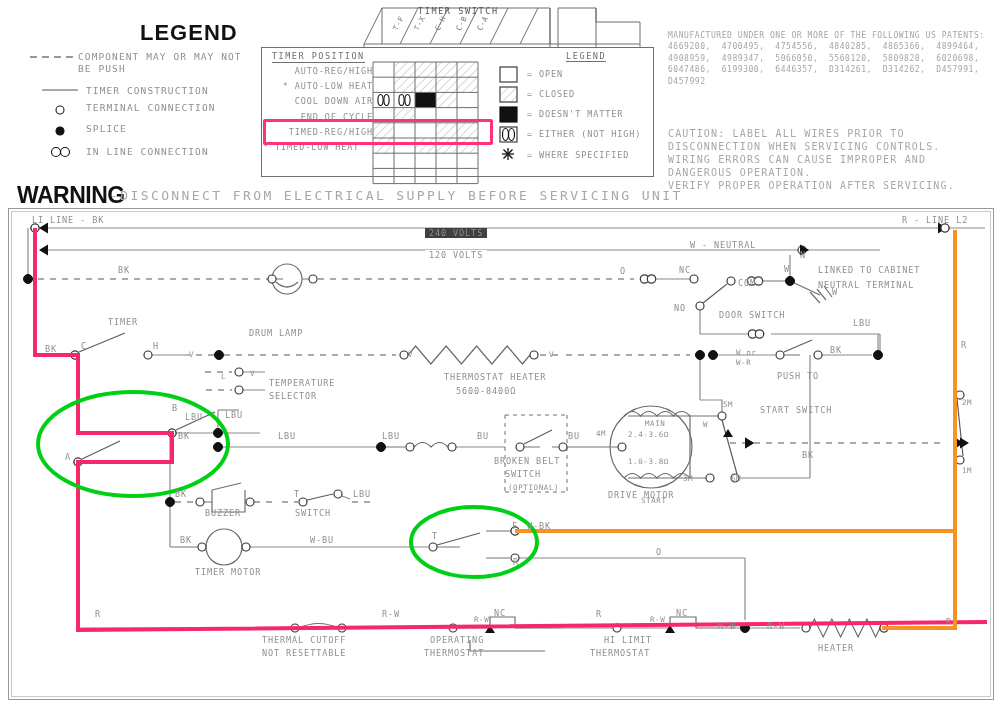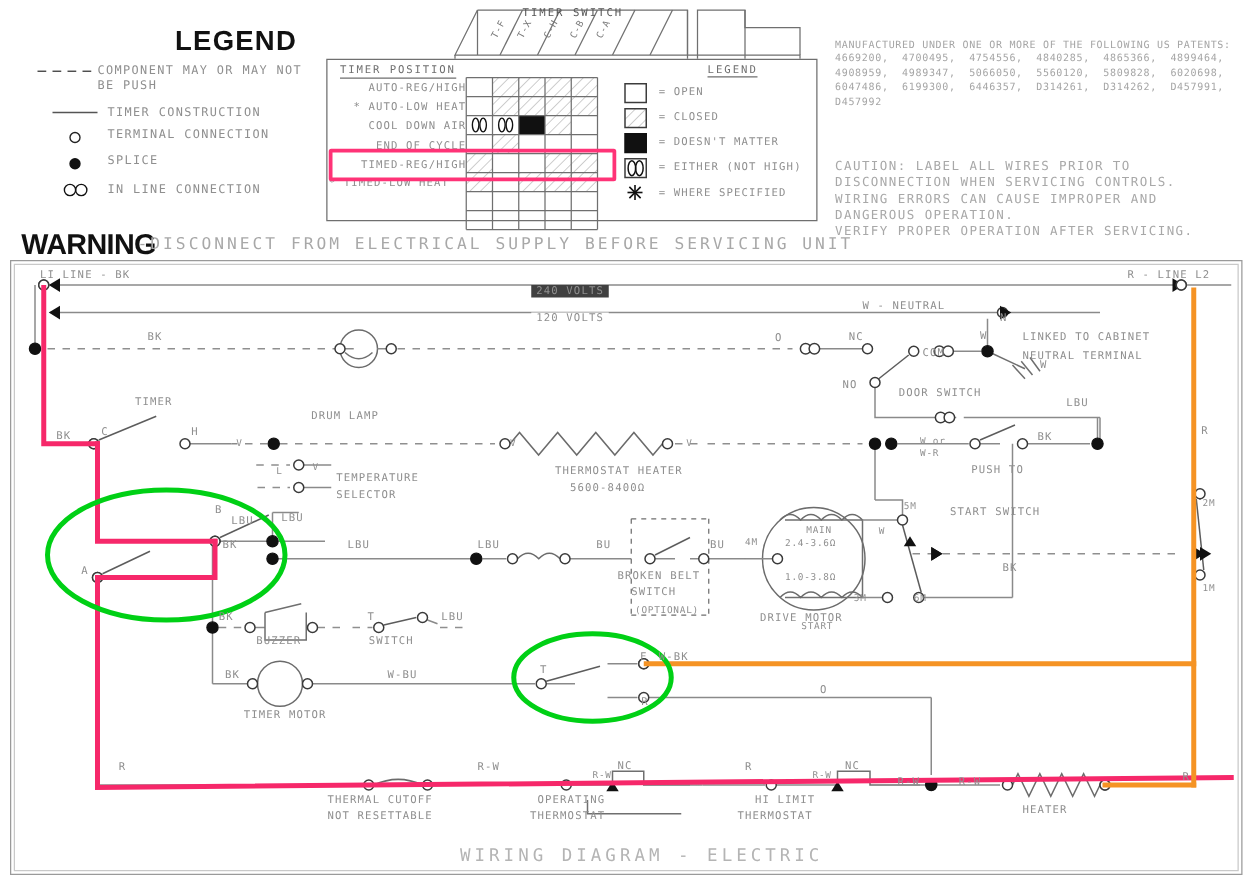--- a/index.html
+++ b/index.html
@@ -490,15 +490,14 @@
   <div class="abs lbl sm" style="left:676px;top:608px;">NC</div>
   <div class="abs lbl sm" style="left:262px;top:635px;">THERMAL CUTOFF</div>
   <div class="abs lbl sm" style="left:262px;top:648px;">NOT RESETTABLE</div>
   <div class="abs lbl sm" style="left:430px;top:635px;">OPERATING</div>
   <div class="abs lbl sm" style="left:424px;top:648px;">THERMOSTAT</div>
   <div class="abs lbl sm" style="left:604px;top:635px;">HI LIMIT</div>
   <div class="abs lbl sm" style="left:590px;top:648px;">THERMOSTAT</div>
   <div class="abs lbl sm" style="left:818px;top:643px;">HEATER</div>
   <div class="abs lbl sm" style="left:946px;top:617px;">R</div>
 
-  <div class="abs bottomTitle" style="left:368px;top:677px;">WIRING DIAGRAM - ELECTRIC</div>
 
 </div>
 
 </body></html>

